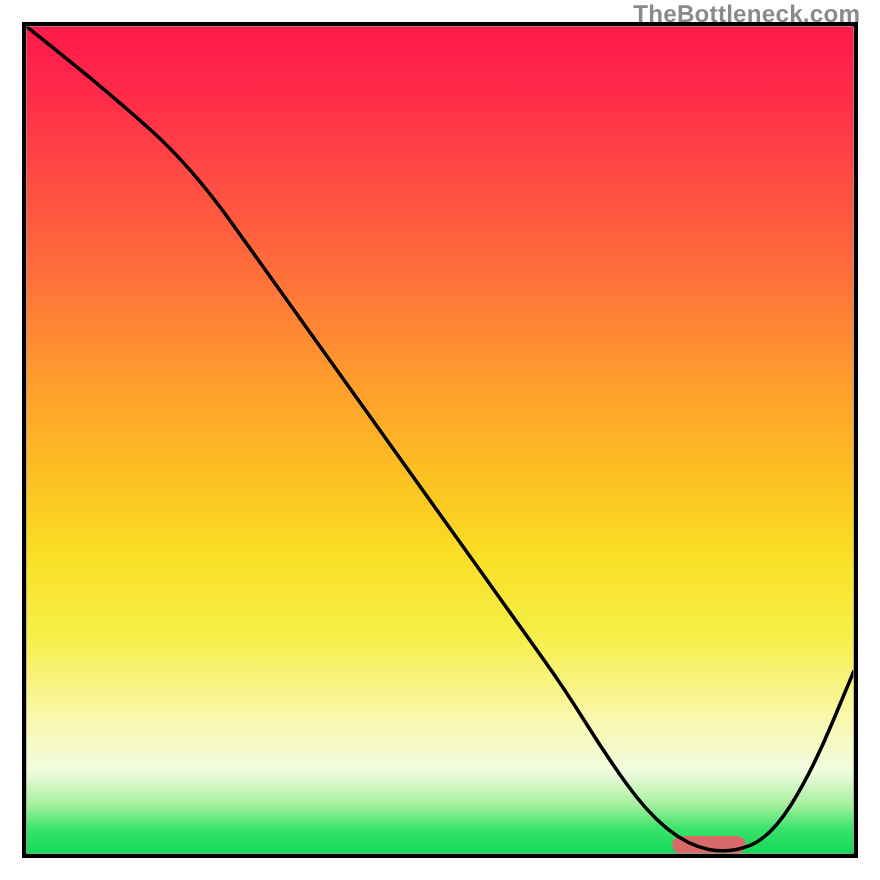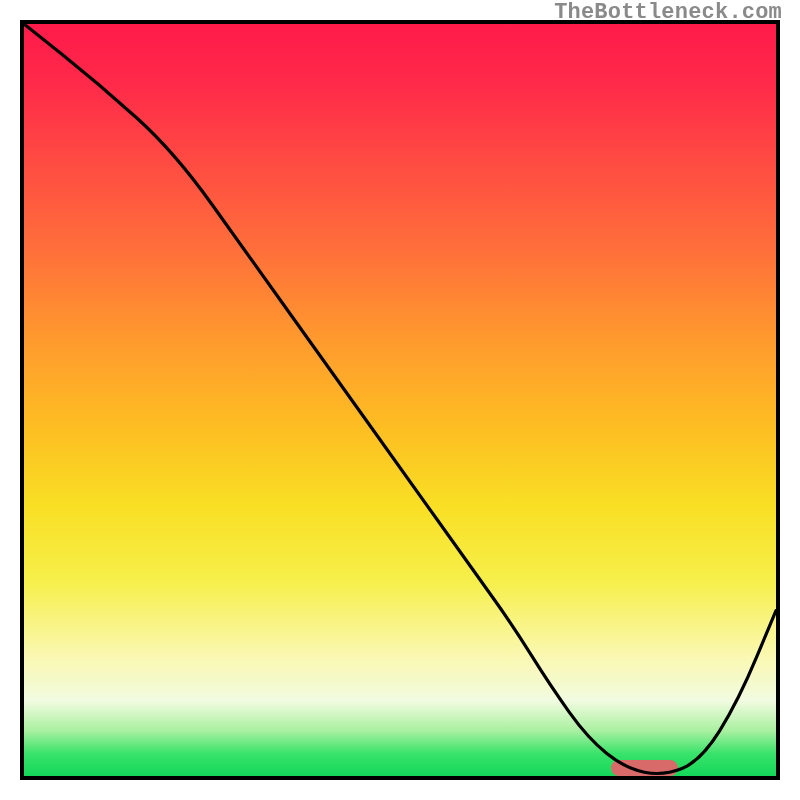--- a/index.html
+++ b/index.html
@@ -7,21 +7,20 @@
     padding: 0;
     width: 800px;
     height: 800px;
     background: #ffffff;
     font-family: Arial, Helvetica, sans-serif;
   }
   .chart-wrap {
     position: relative;
     width: 800px;
     height: 800px;
-    font-family: Liberation Mono, monospace;
   }
   .plot-area {
     position: absolute;
     left: 20px;
     top: 20px;
     width: 760px;
     height: 760px;
     border: 4px solid #000;
     box-sizing: border-box;
     overflow: hidden;

